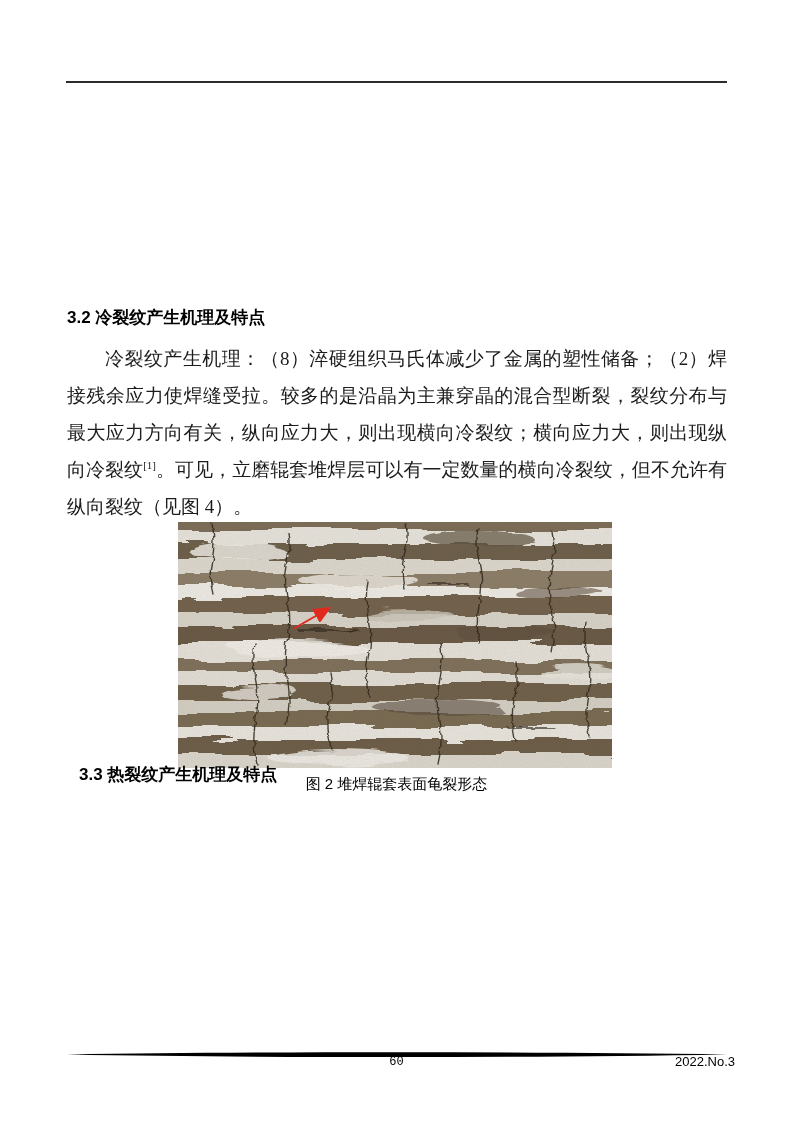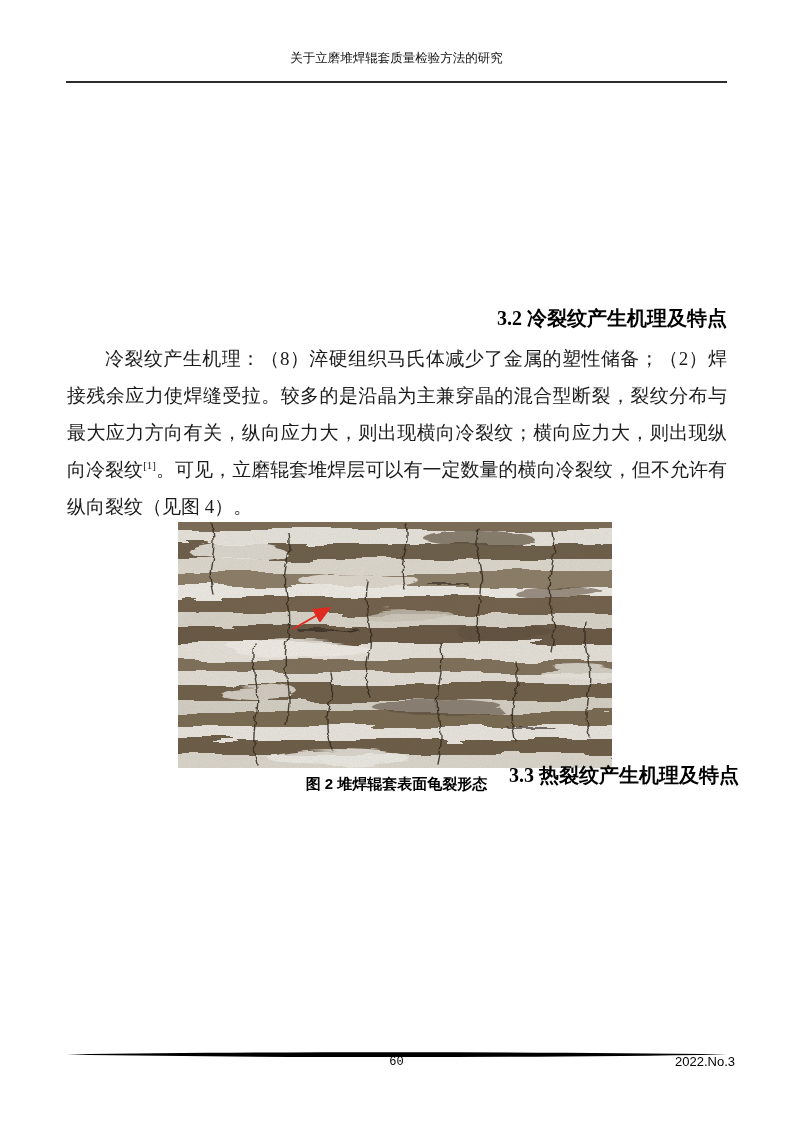--- a/index.html
+++ b/index.html
@@ -34,45 +34,45 @@
     line-height: 37px;
     text-align: justify;
     text-justify: inter-ideograph;
   }
   .p-intro   { top: 86px; }
   .h-32      { top: 303px; }
   .p-32      { top: 340px; text-indent: 2em; }
   .h-33      { top: 760px; margin-left: 12px; }
   .p-33      { top: 835px; text-indent: 2em; }
   .section-heading {
-    font-family: Liberation Serif, serif;
+    font-family: Liberation Sans, sans-serif;
     font-weight: bold;
-    font-size: 20px;
+    font-size: 17px;
     line-height: 30px;
-    text-align: right;
+    text-align: left;
     color: #000;
   }
   sup.ref {
     font-size: 11px;
     line-height: 0;
     vertical-align: super;
   }
   .figure-wrap {
     position: absolute;
     top: 522px;
     left: 178px;
     width: 434px;
     height: 246px;
   }
   .figure-caption {
     position: absolute;
     top: 775px; left: 0; right: 0;
     text-align: center;
     font-family: "Liberation Sans", "DejaVu Sans", sans-serif;
-    font-weight: bold;
+    font-weight: normal;
     font-size: 15px;
     color: #000;
   }
   .footer-rule {
     position: absolute;
     top: 1045px; left: 66px;
     width: 662px; height: 8px;
   }
   .footer-page-number {
     position: absolute;
@@ -88,21 +88,20 @@
     font-family: "Liberation Sans", "DejaVu Sans", sans-serif;
     font-size: 13px;
     color: #000;
   }
 </style>
 </head>
 <body>
 
 <div class="page">
 
-  <div class="running-head">关于立磨堆焊辊套质量检验方法的研究</div>
   <div class="header-rule"></div>
 
 
   <div class="block h-32 section-heading">3.2 冷裂纹产生机理及特点</div>
 
   <div class="block p-32"><span>冷裂纹产生机理：（8）淬硬组织马氏体减少了金属的塑性储备；（2）焊接残余应力使焊缝受拉。较多的是沿晶为主兼穿晶的混合型断裂，裂纹分布与最大应力方向有关，纵向应力大，则出现横向冷裂纹；横向应力大，则出现纵向冷裂纹</span><sup class="ref">[1]</sup><span>。可见，立磨辊套堆焊层可以有一定数量的横向冷裂纹，但不允许有纵向裂纹（见图 4）。</span></div>
 
   <div class="figure-wrap">
     <svg width="434" height="246" viewBox="0 0 434 246">
       <defs>

